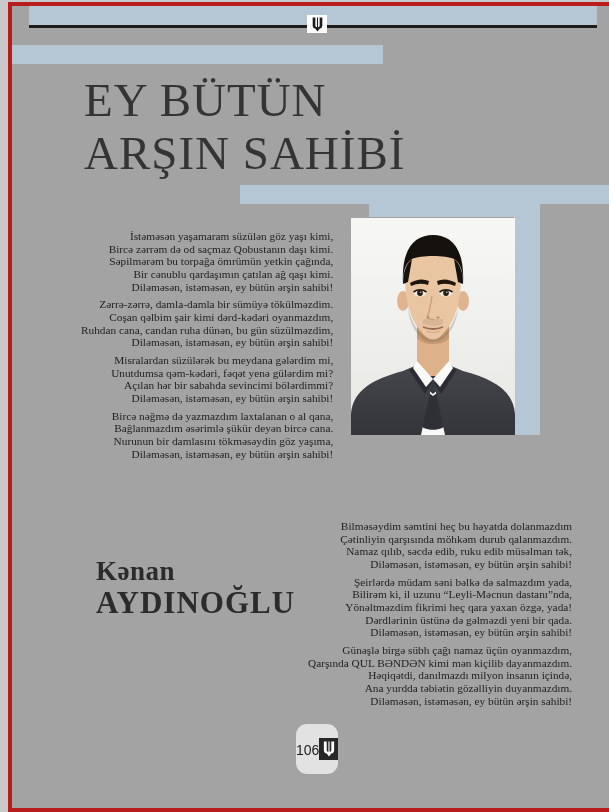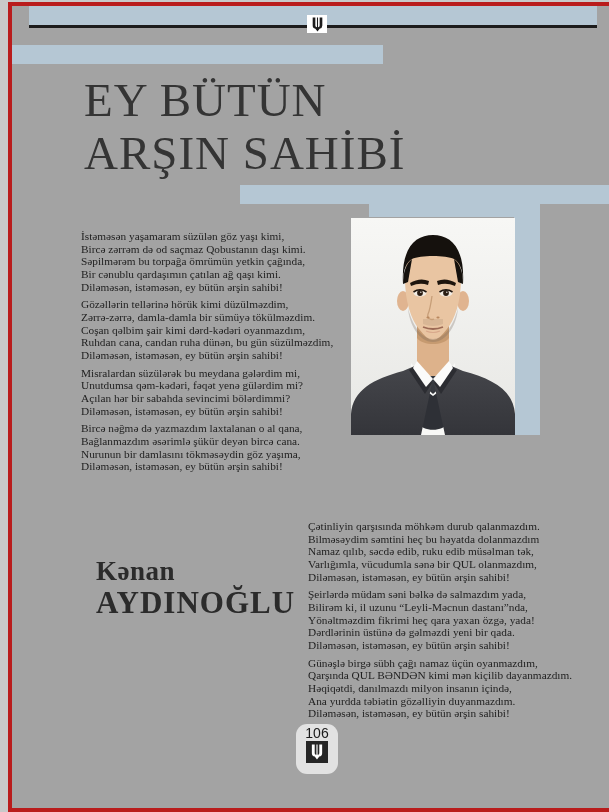--- a/index.html
+++ b/index.html
@@ -39,32 +39,32 @@
   }
   
   .poem{
     position:absolute;
     font-size:11.3px;line-height:12.7px;color:#1e1e1e;
     white-space:nowrap;
   }
   .poem-left{left:69px;top:224px;}
   .poem-right{left:296px;top:514px;}
   .stanza{margin:0 0 4.8px 0;}
-  .stanza p{margin:0;}
+  .stanza p{margin:0;text-align:right;}
   
   .photo{position:absolute;left:339px;top:212px;width:164px;height:217px;}
   
   .author{position:absolute;left:84px;top:550px;color:#2b2b2b;}
   .author .first{font-size:27px;font-weight:bold;line-height:30px;letter-spacing:0.5px;}
   .author .last{font-size:31px;font-weight:bold;line-height:34px;letter-spacing:1px;}
   
   .footer-tab{
     position:absolute;left:284px;top:718px;width:42px;height:50px;
     background:#e2e2e2;border-radius:11px;
-    display:flex;flex-direction:column;align-items:center;
+    display:flex;flex-direction:row;align-items:center;
   }
   .page-number{font-size:14px;line-height:16px;color:#1a1a1a;margin-top:1px;
     font-family:"Liberation Sans","DejaVu Sans",sans-serif;}
   .bottom-logo{
     width:22px;height:22px;background:#262626;margin-top:0px;
     display:flex;align-items:center;justify-content:center;
   }
   .bottom-logo svg{width:14px;height:16px;}
 </style>
 </head>
@@ -92,21 +92,20 @@
 
   <div class="poem poem-left">
     <div class="stanza">
       <p>İstəməsən yaşamaram süzülən göz yaşı kimi,</p>
       <p>Bircə zərrəm də od saçmaz Qobustanın daşı kimi.</p>
       <p>Səpilmərəm bu torpağa ömrümün yetkin çağında,</p>
       <p>Bir cənublu qardaşımın çatılan ağ qaşı kimi.</p>
       <p>Diləməsən, istəməsən, ey bütün ərşin sahibi!</p>
     </div>
     <div class="stanza">
-      <p>Gözəllərin tellərinə hörük kimi düzülməzdim,</p>
       <p>Zərrə-zərrə, damla-damla bir sümüyə tökülməzdim.</p>
       <p>Coşan qəlbim şair kimi dərd-kədəri oyanmazdım,</p>
       <p>Ruhdan cana, candan ruha dünən, bu gün süzülməzdim,</p>
       <p>Diləməsən, istəməsən, ey bütün ərşin sahibi!</p>
     </div>
     <div class="stanza">
       <p>Misralardan süzülərək bu meydana gələrdim mi,</p>
       <p>Unutdumsa qəm-kədəri, fəqət yenə gülərdim mi?</p>
       <p>Açılan hər bir sabahda sevincimi bölərdimmi?</p>
       <p>Diləməsən, istəməsən, ey bütün ərşin sahibi!</p>
@@ -176,24 +175,23 @@
     <path d="M81 78 Q79 92 77 96 Q76 100 79 101 Q81 102 83 101" stroke="#c79e78" stroke-width="1.3" fill="none"></path>
     <ellipse cx="77" cy="99.5" rx="1.6" ry="1" fill="#b9885f"></ellipse>
     <ellipse cx="87" cy="99.5" rx="1.6" ry="1" fill="#b9885f"></ellipse>
 
     <path d="M72 109 Q82 113 92 109" stroke="#9c6a55" stroke-width="1.8" fill="none"></path>
     <path d="M75 113 Q82 116 89 113" stroke="#d8a88b" stroke-width="1.1" fill="none"></path>
   </svg>
 
   <div class="poem poem-right">
     <div class="stanza">
+      <p>Bilməsəydim səmtini heç bu həyatda dolanmazdım</p>
       <p>Çətinliyin qarşısında möhkəm durub qalanmazdım.</p>
-      <p>Bilməsəydim səmtini heç bu həyatda dolanmazdım</p>
       <p>Namaz qılıb, səcdə edib, ruku edib müsəlman tək,</p>
-      <p>Varlığımla, vücudumla sənə bir QUL olanmazdım,</p>
       <p>Diləməsən, istəməsən, ey bütün ərşin sahibi!</p>
     </div>
     <div class="stanza">
       <p>Şeirlərdə müdam səni bəlkə də salmazdım yada,</p>
       <p>Bilirəm ki, il uzunu “Leyli-Məcnun dastanı”nda,</p>
       <p>Yönəltməzdim fikrimi heç qara yaxan özgə, yada!</p>
       <p>Dərdlərinin üstünə də gəlməzdi yeni bir qada.</p>
       <p>Diləməsən, istəməsən, ey bütün ərşin sahibi!</p>
     </div>
     <div class="stanza">

